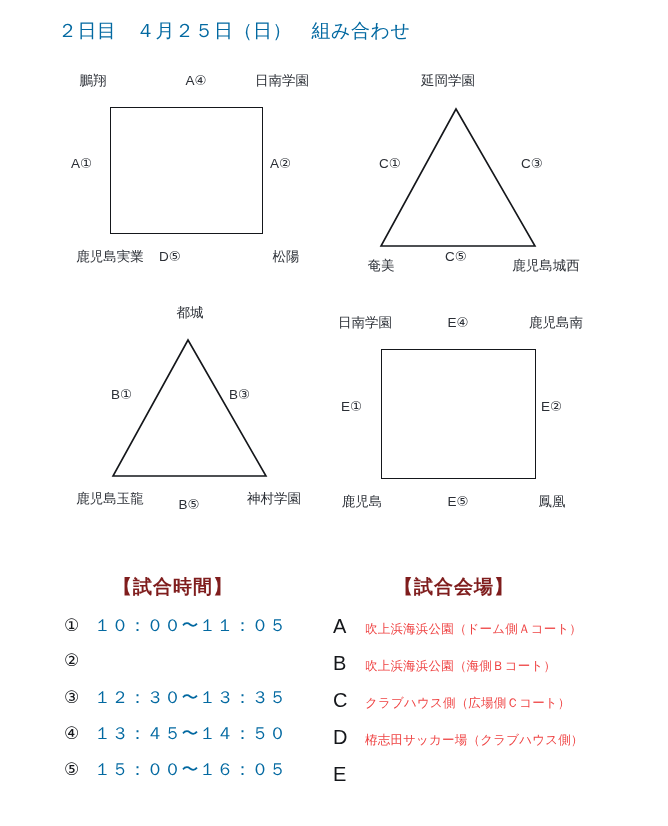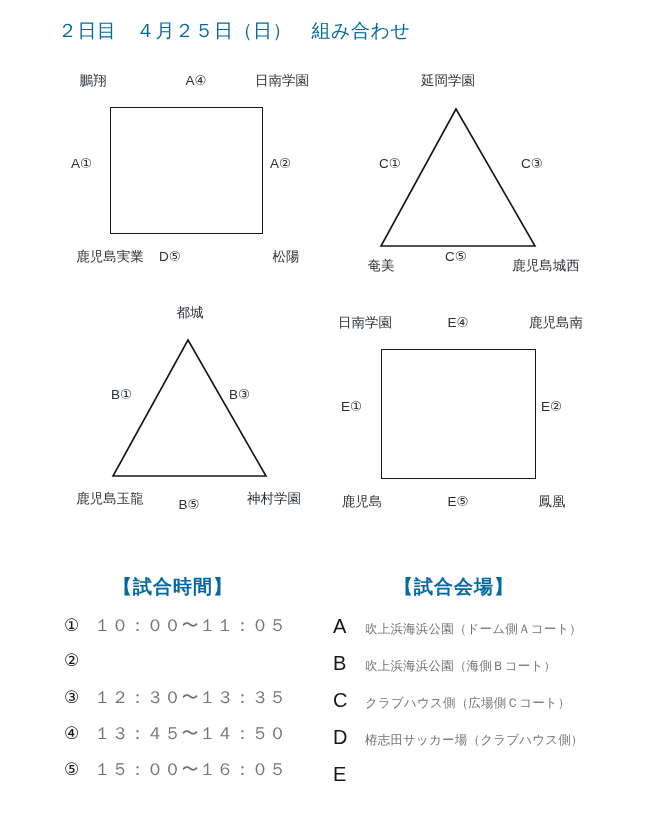--- a/index.html
+++ b/index.html
@@ -54,58 +54,58 @@
     background: transparent;
   }
   .tri-svg { position: absolute; overflow: visible; }
 
   
   .section-heading {
     position: absolute;
     font-size: 19px;
     font-family: "Liberation Sans", "DejaVu Sans", sans-serif;
     font-weight: 700;
-    color: #0369a1;
+    color: #7f1d1d;
     white-space: nowrap;
     letter-spacing: 1px;
   }
   .time-row {
     position: absolute;
     display: flex;
     align-items: center;
     white-space: nowrap;
   }
   .time-num {
     font-size: 17px;
     font-family: "Liberation Sans", "DejaVu Sans", sans-serif;
     width: 30px;
     color: #15171b;
   }
   .time-val {
     font-size: 17px;
     font-family: "Liberation Sans", "DejaVu Sans", sans-serif;
     letter-spacing: 0.5px;
-    color: #737373;
+    color: #0369a1;
   }
   .venue-row {
     position: absolute;
     display: flex;
     align-items: baseline;
     white-space: nowrap;
   }
   .venue-key {
     font-size: 20px;
     font-family: "Liberation Sans", "DejaVu Sans", sans-serif;
     width: 32px;
     color: #15171b;
   }
   .venue-name {
     font-size: 12.5px;
     font-family: "Liberation Sans", "DejaVu Sans", sans-serif;
-    color: #737373;
+    color: #ef4444;
     letter-spacing: 0.2px;
   }
 </style>
 </head>
 <body>
 
 <div class="page">
 
   <div class="doc-title">２日目　４月２５日（日）　組み合わせ</div>
 

